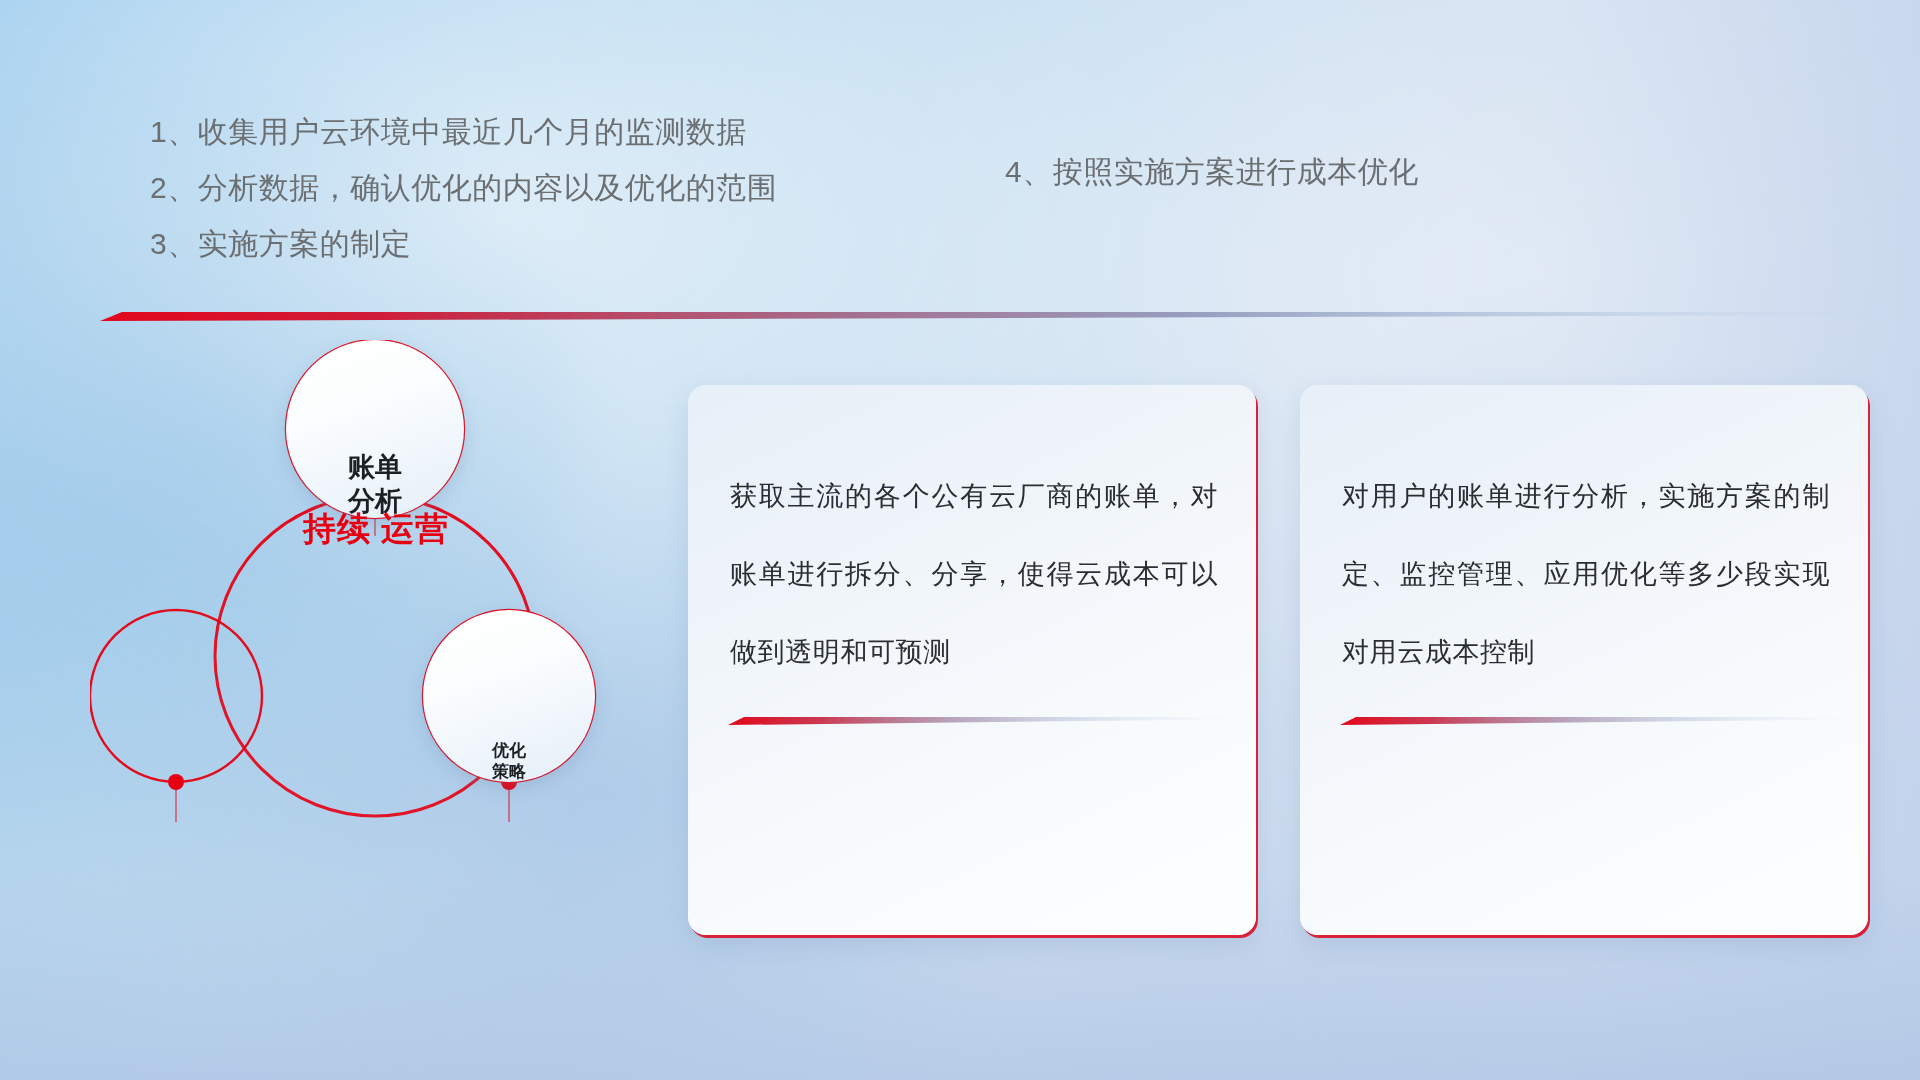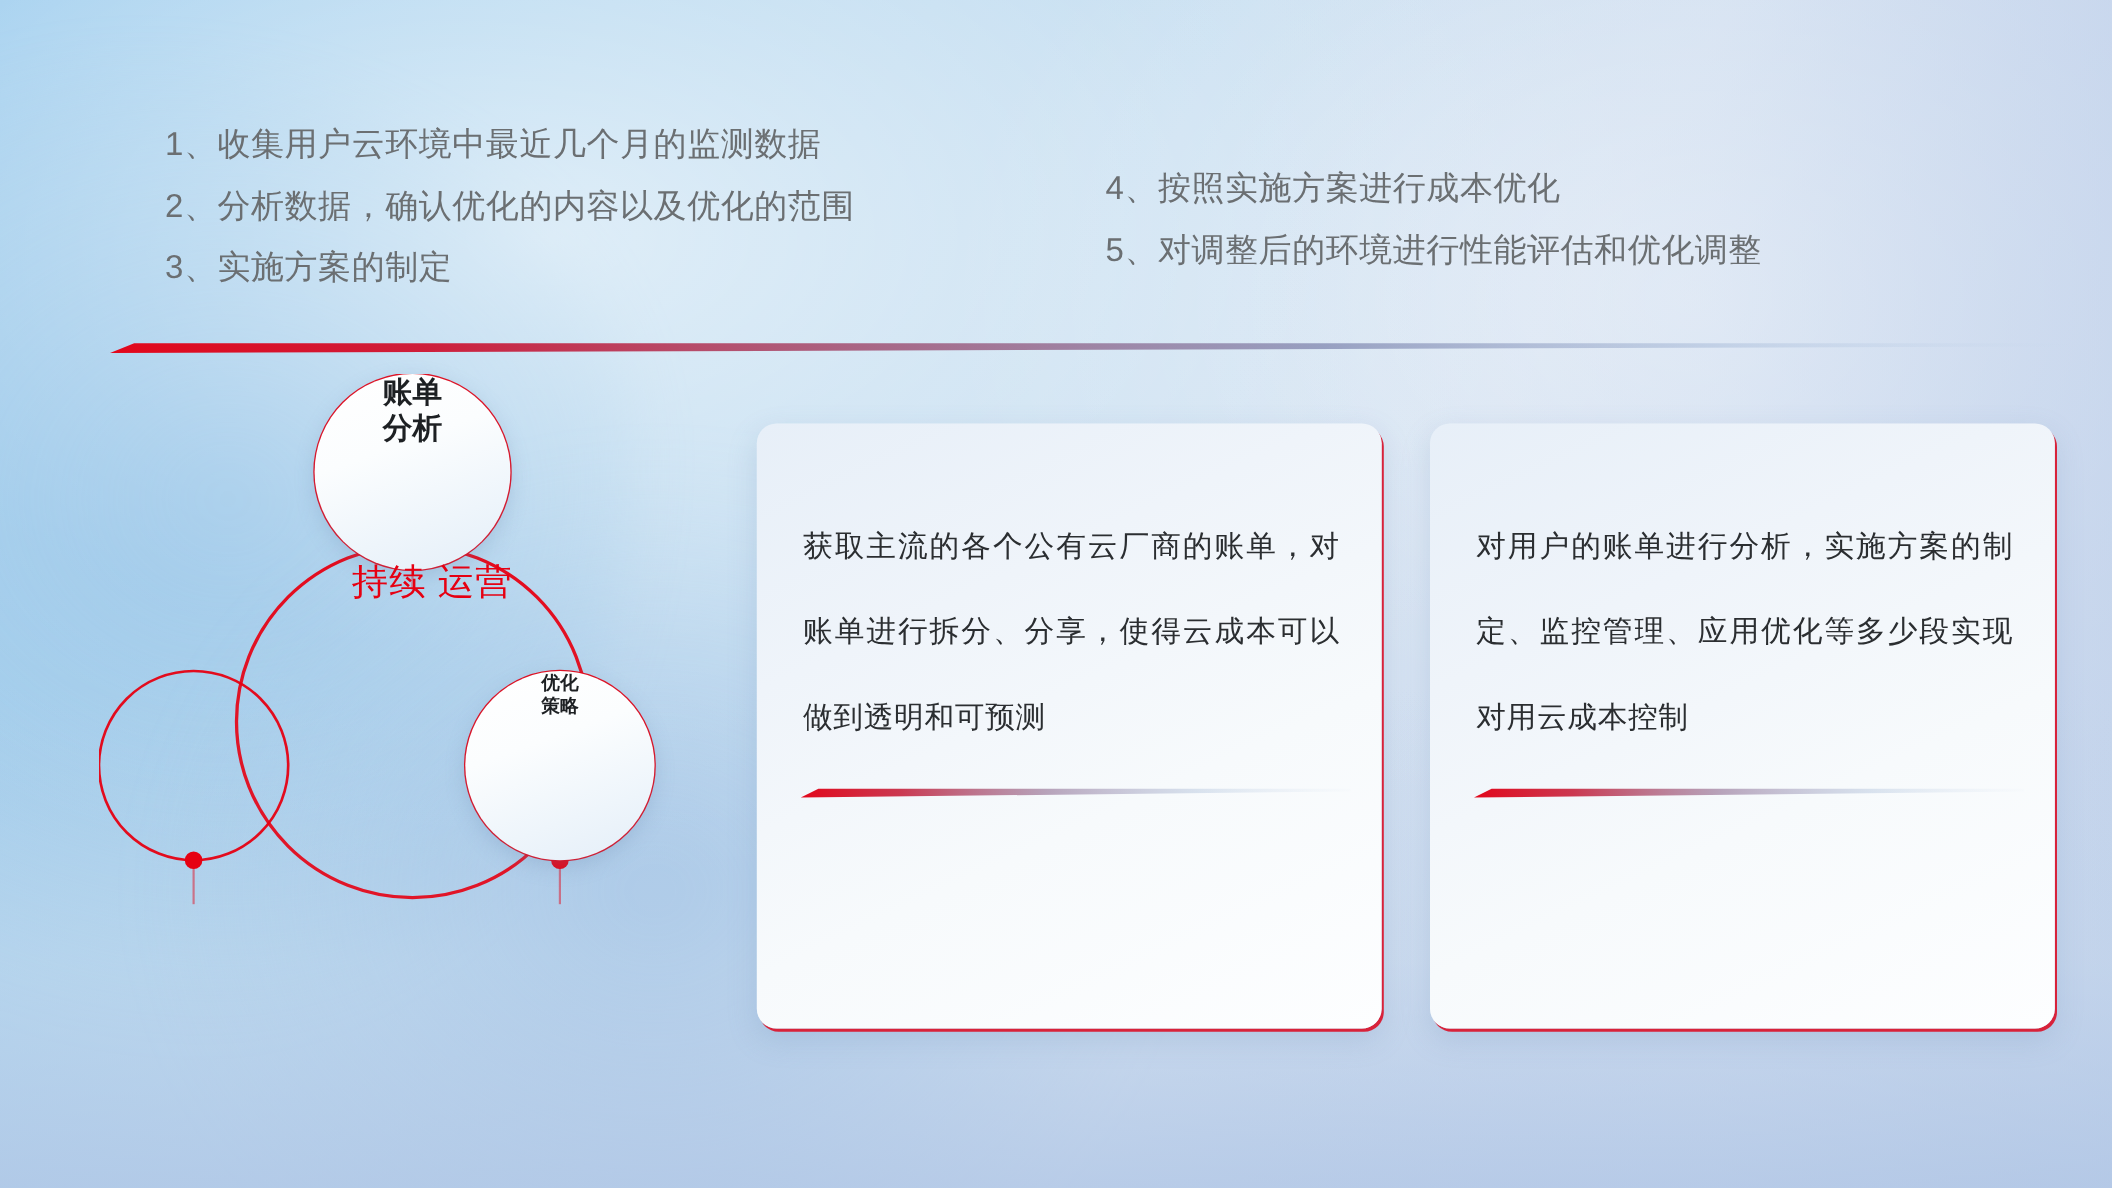--- a/index.html
+++ b/index.html
@@ -123,21 +123,21 @@
     height: 620px;
   }
   .diagram svg { display: block; }
 
   .node {
     position: absolute;
     border-radius: 50%;
     display: flex;
     flex-direction: column;
     align-items: center;
-    justify-content: flex-start;
+    justify-content: flex-end;
     box-shadow: 0 6px 18px rgba(105,135,175,0.28);
     background: linear-gradient(160deg, #ffffff 0%, #fbfdfe 38%, #eef5fb 72%, #e4eef8 100%);
     color: #1d2023;
     font-weight: 700;
     line-height: 1.24;
     text-align: center;
     pointer-events: auto;
   }
   .node span { display: block; }
   .node-top {
@@ -153,24 +153,24 @@
   .node-br {
     left: 333px; top: 270px;
     width: 172px; height: 172px;
     font-size: 17px;
   }
   .center-label {
     position: absolute;
     left: 196px;
     top: 168px;
     width: 180px;
-    text-align: right;
+    text-align: center;
     color: #e60012;
     font-size: 33px;
-    font-weight: 400;
+    font-weight: 700;
     line-height: 1.28;
     letter-spacing: 1px;
   }
 
   
   .card {
     position: absolute;
     top: 385px;
     width: 568px;
     height: 550px;
@@ -229,21 +229,20 @@
   <div class="bg-bottom-haze"></div>
 
   <div class="bullets">
     <div class="bullet-col left">
       <div class="bullet-line">1、收集用户云环境中最近几个月的监测数据</div>
       <div class="bullet-line">2、分析数据，确认优化的内容以及优化的范围</div>
       <div class="bullet-line">3、实施方案的制定</div>
     </div>
     <div class="bullet-col right">
       <div class="bullet-line">4、按照实施方案进行成本优化</div>
-      <div class="bullet-line">5、对调整后的环境进行性能评估和优化调整</div>
     </div>
   </div>
 
   <svg class="divider" viewBox="0 0 1782 12" preserveAspectRatio="none">
     <defs>
       <linearGradient id="divGrad" x1="0" y1="0" x2="1" y2="0">
         <stop offset="0" stop-color="#e2071b" stop-opacity="1"></stop>
         <stop offset="0.16" stop-color="#cf1330" stop-opacity="0.95"></stop>
         <stop offset="0.40" stop-color="#9b4a6e" stop-opacity="0.8"></stop>
         <stop offset="0.62" stop-color="#7a81ab" stop-opacity="0.7"></stop>

